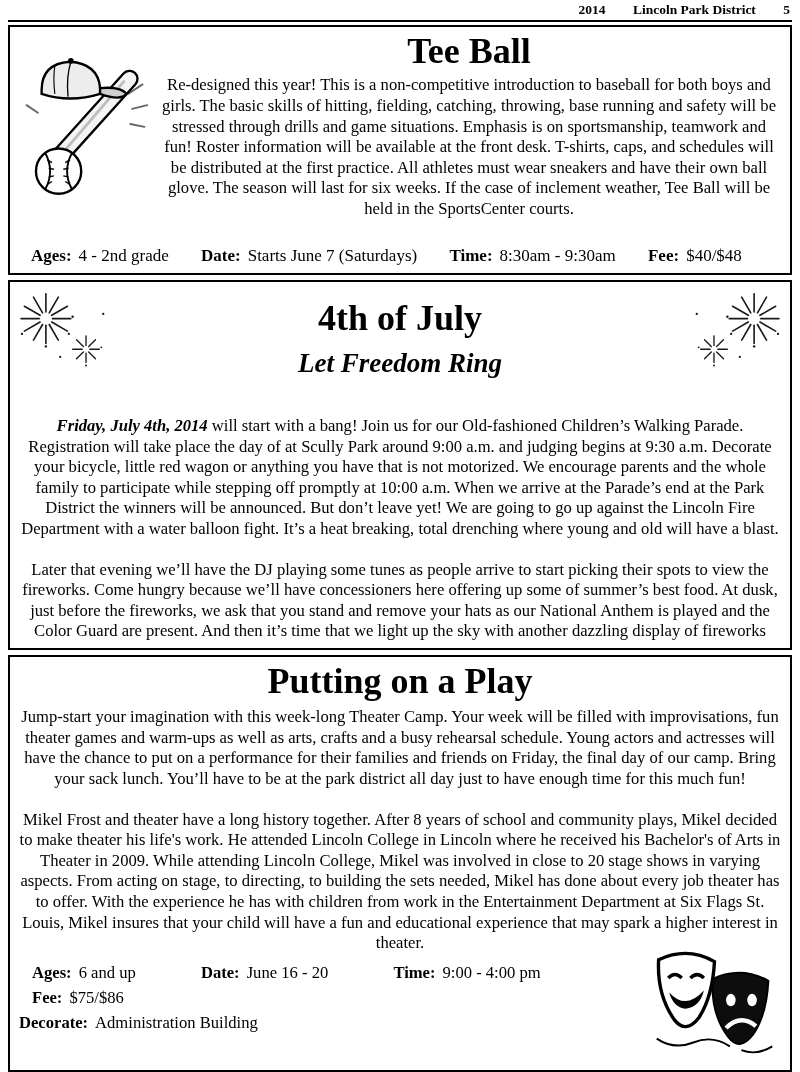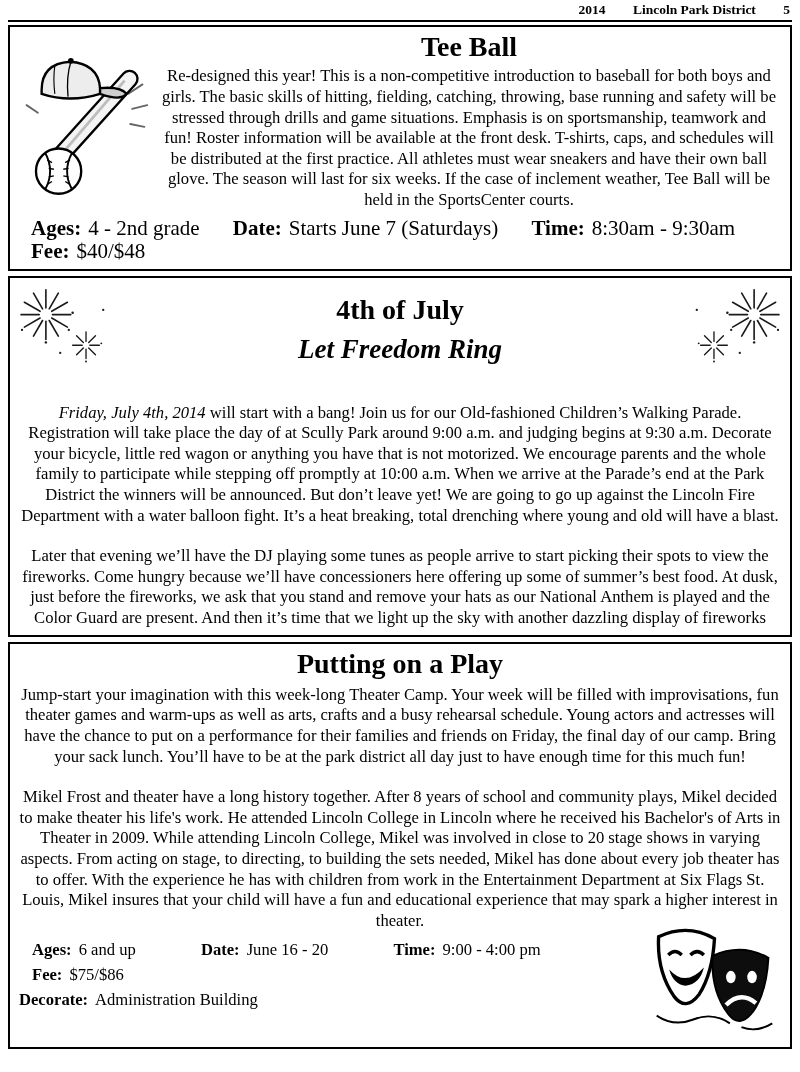--- a/index.html
+++ b/index.html
@@ -27,51 +27,51 @@
   .box {
     border: 2.5px solid #000;
     padding: 4px 9px 6px;
     margin-bottom: 5px;
     position: relative;
     background: #fff;
   }
 
   .section-title {
     text-align: center;
-    font-size: 28px;
+    font-size: 36px;
     font-weight: bold;
     line-height: 1.12;
   }
   .section-subtitle {
     text-align: center;
     font-size: 27px;
     font-weight: bold;
     font-style: italic;
     line-height: 1.12;
     margin-top: 9px;
   }
 
   .body-text {
     font-size: 16.6px;
     line-height: 20.6px;
     text-align: center;
   }
   .body-text + .body-text { margin-top: 20px; }
-  .lead-bold-italic { font-weight: normal; font-style: italic; }
+  .lead-bold-italic { font-weight: bold; font-style: italic; }
 
   
   .tb-row { display: flex; align-items: flex-start; }
   .tb-clipart { flex: 0 0 138px; padding-top: 8px; }
   .tb-col { flex: 1; }
   .tb-col .section-title { margin-bottom: 4px; }
 
   .info-row {
-    font-size: 21px;
+    font-size: 17px;
     line-height: 23px;
-    margin-top: 4px;
+    margin-top: 25px;
     padding-left: 12px;
   }
   .info-row .pair { margin-right: 28px; white-space: nowrap; }
   .info-row .pair b { margin-right: 7px; }
 
   
   .fireworks-left  { position: absolute; top: 8px; left: 6px; }
   .fireworks-right { position: absolute; top: 8px; right: 6px; transform: scaleX(-1); }
   .july-head { margin-top: 12px; margin-bottom: 38px; }
 

